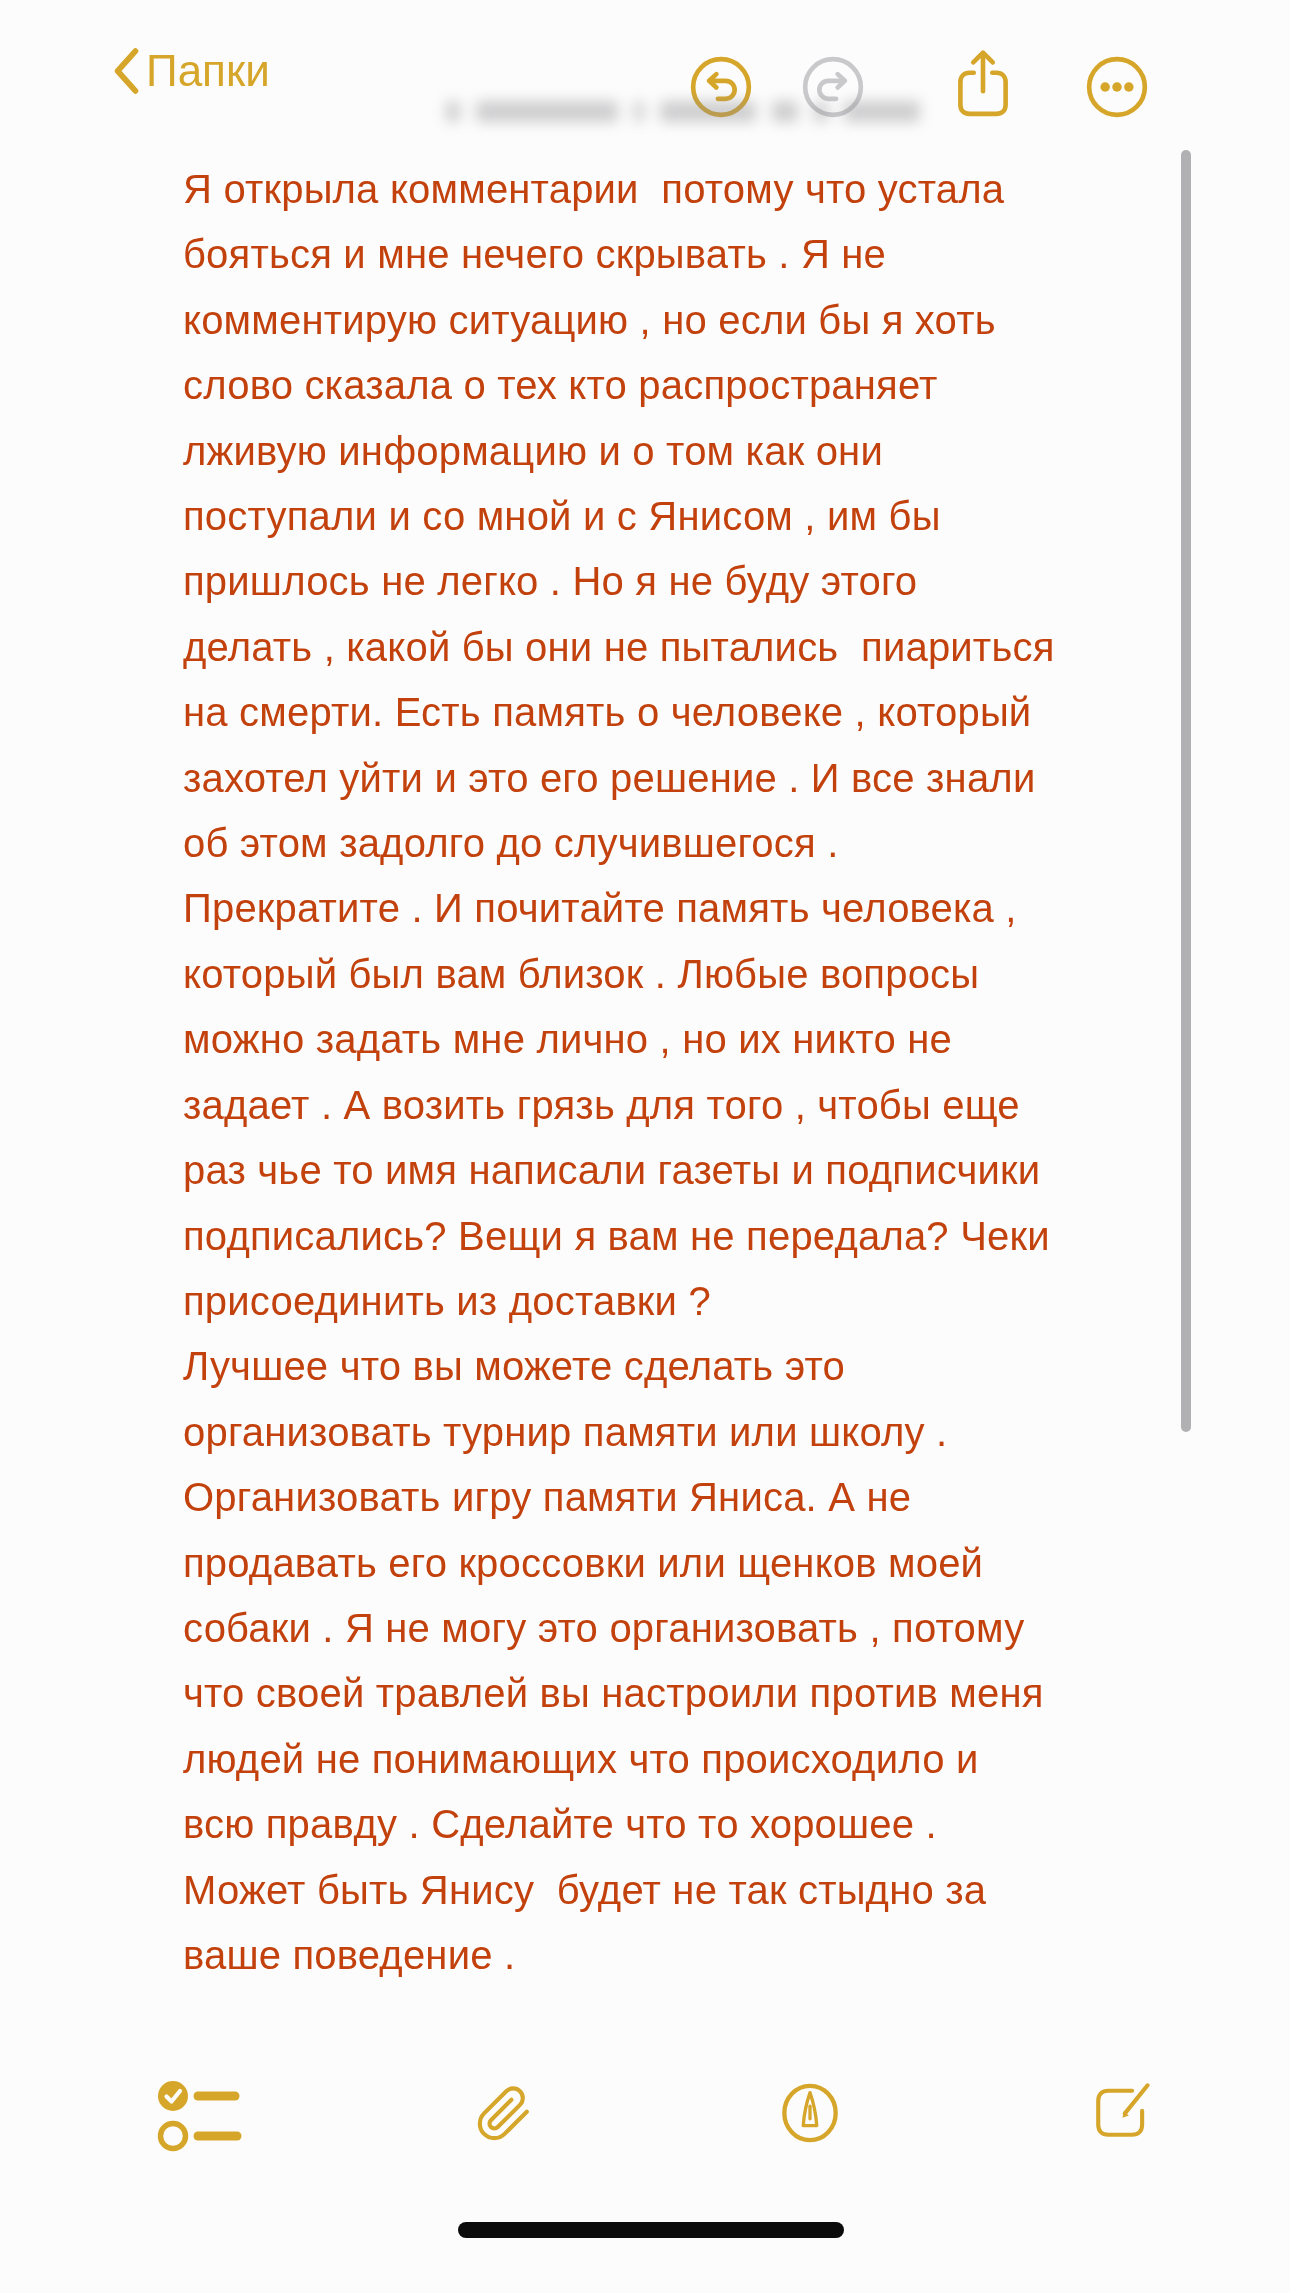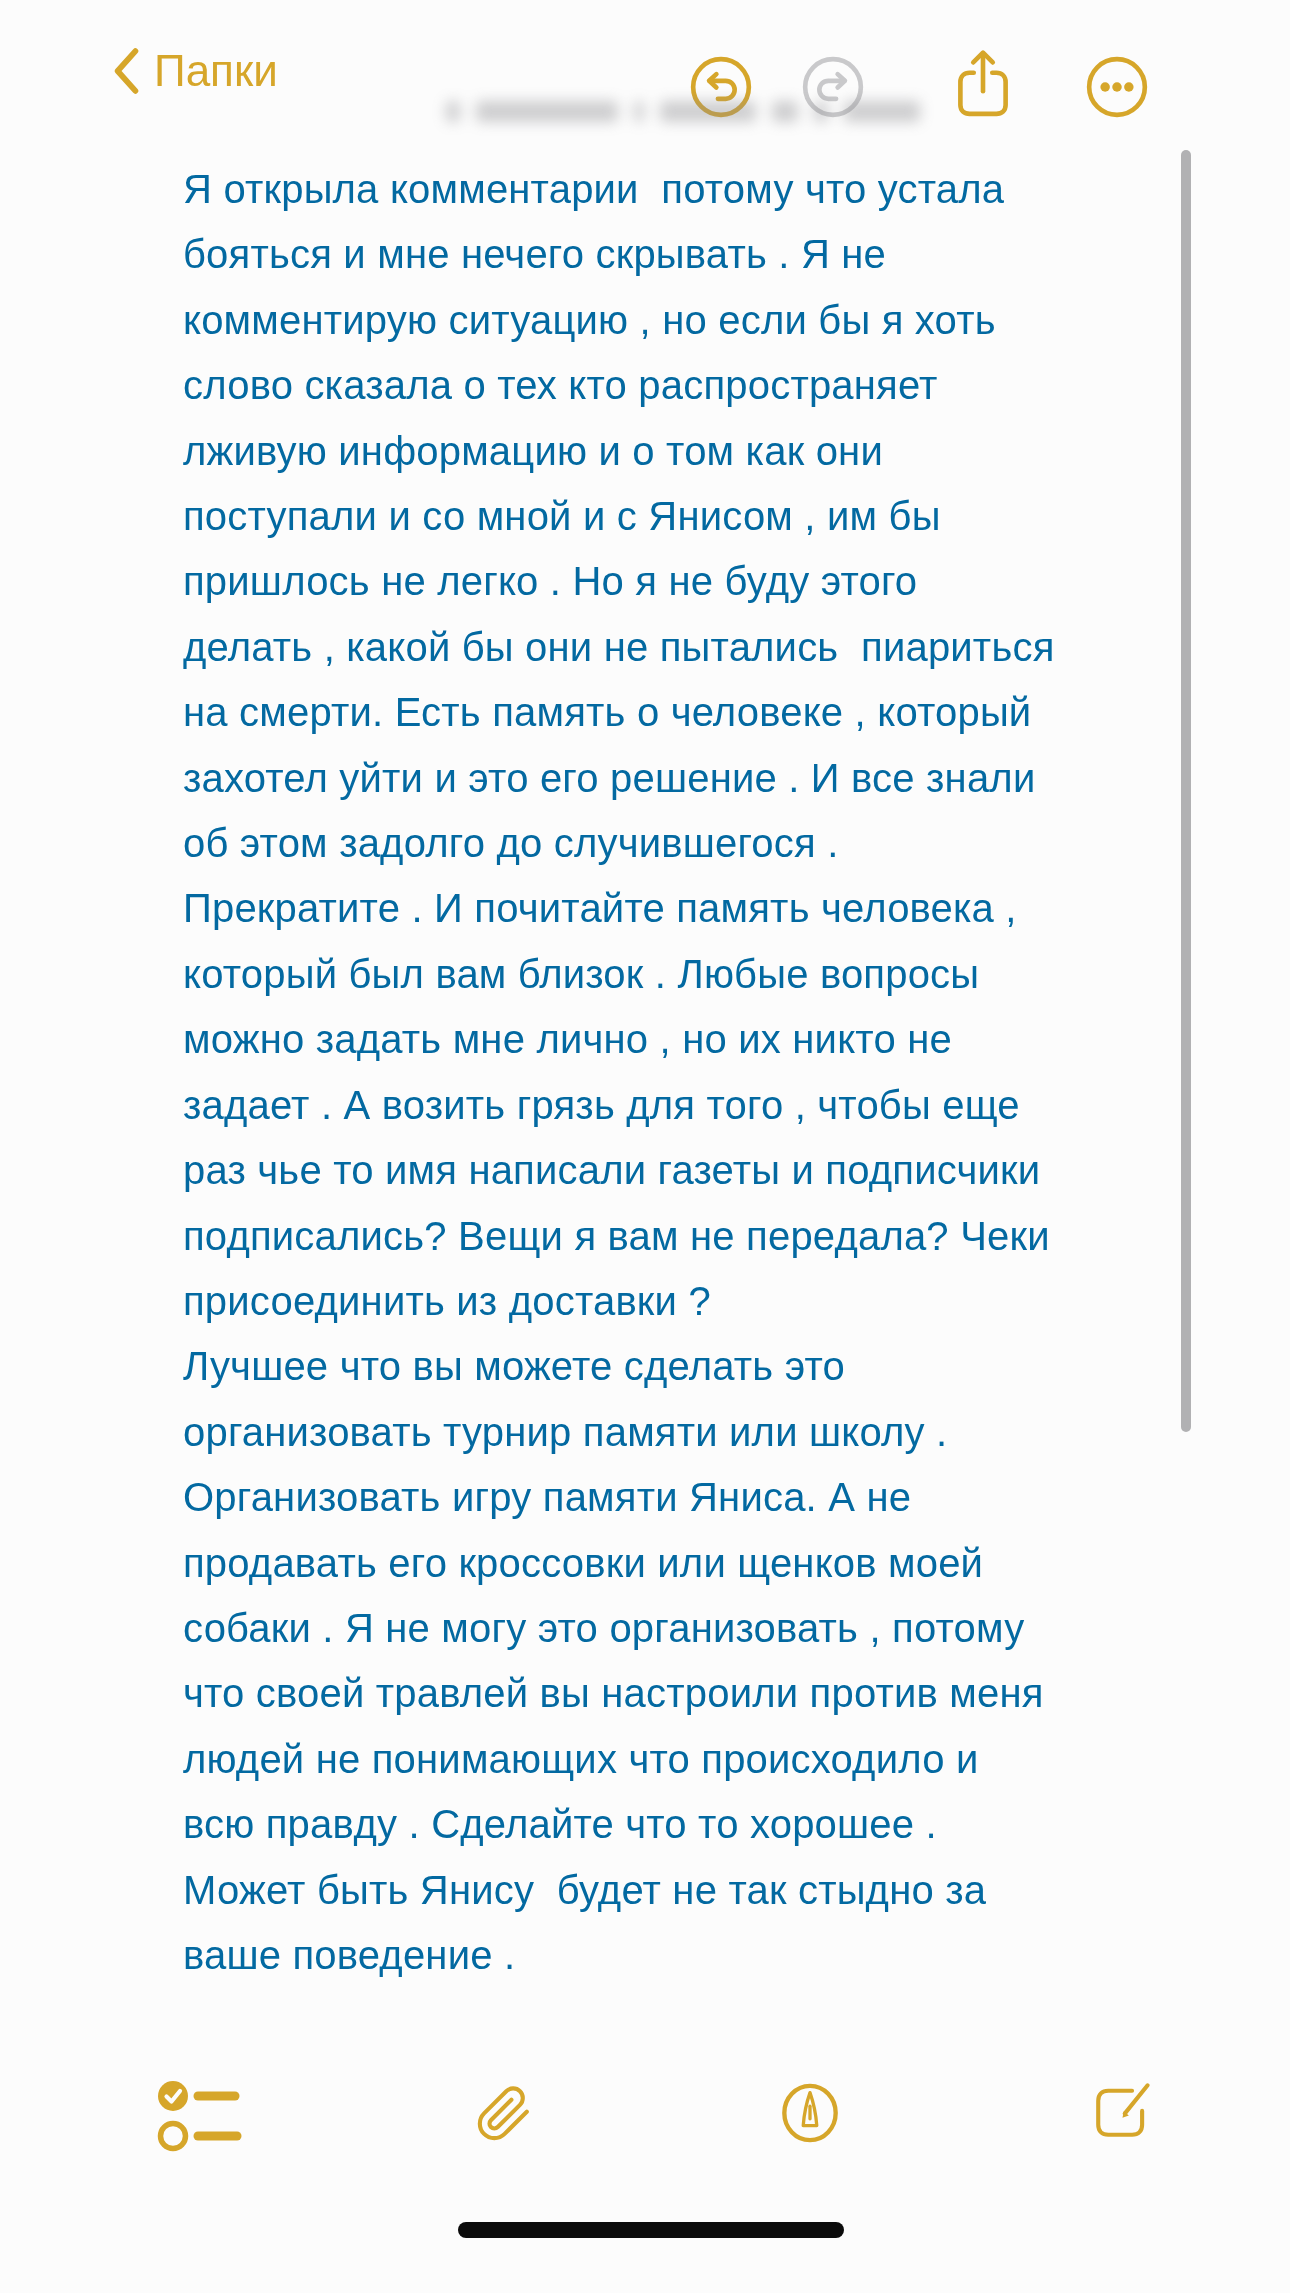--- a/index.html
+++ b/index.html
@@ -18,21 +18,21 @@
     top: 0; left: 0; right: 0;
     height: 122px;
     background: rgba(252,252,252,0.94);
     z-index: 6;
   }
   .back-btn {
     position: absolute;
     left: 112px; top: 46px;
     display: flex;
     align-items: center;
-    gap: 14px;
+    gap: 6px;
     color: #D6A62A;
     font-size: 44px;
     cursor: pointer;
   }
   .icon-btn {
     position: absolute;
     width: 70px; height: 78px;
     display: flex;
     align-items: center;
     justify-content: center;
@@ -59,21 +59,21 @@
   }
   .smudge span { display: block; height: 21px; border-radius: 4px; background: #8d8d91; }
   
   .note-text {
     position: absolute;
     left: 183px; top: 157px;
     width: 1010px;
     font-size: 40px;
     line-height: 65.4px;
     letter-spacing: 0.2px;
-    color: #0369a1;
+    color: #c2410c;
     white-space: pre-wrap;
     z-index: 2;
   }
   .scrollbar {
     position: absolute;
     left: 1181px; top: 150px;
     width: 10px; height: 1282px;
     border-radius: 5px;
     background: #b1b1b3;
     z-index: 8;

